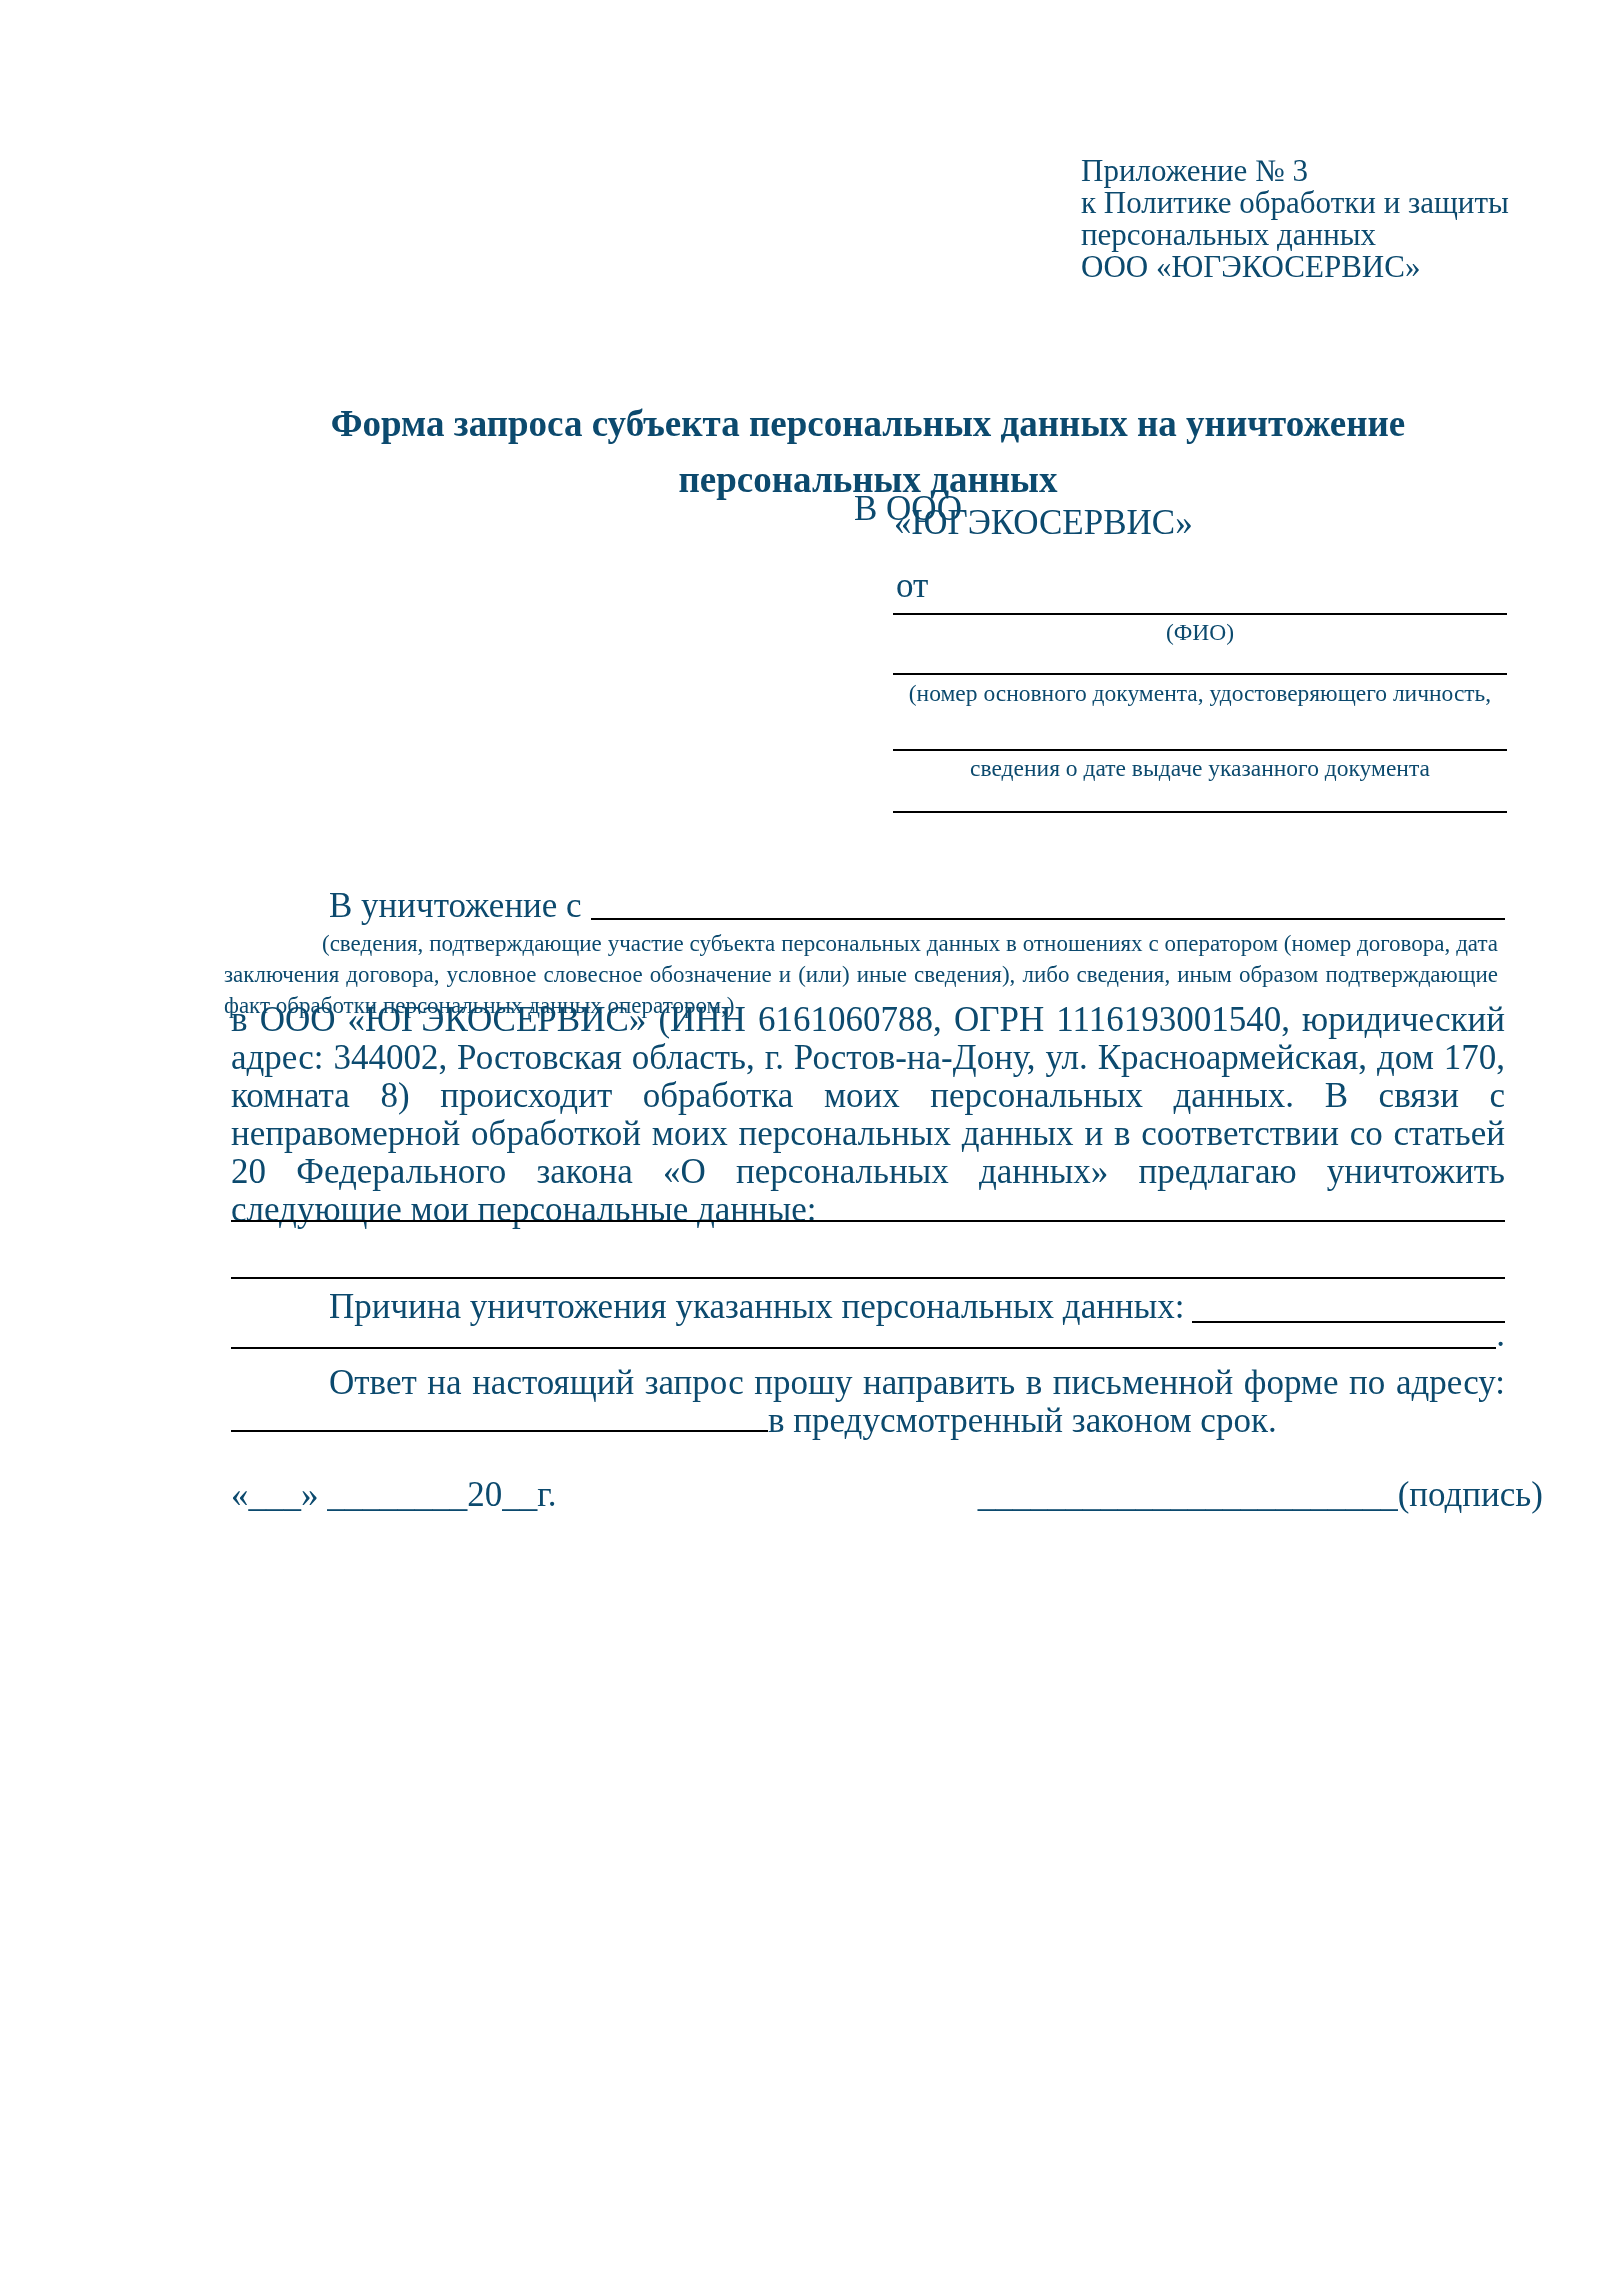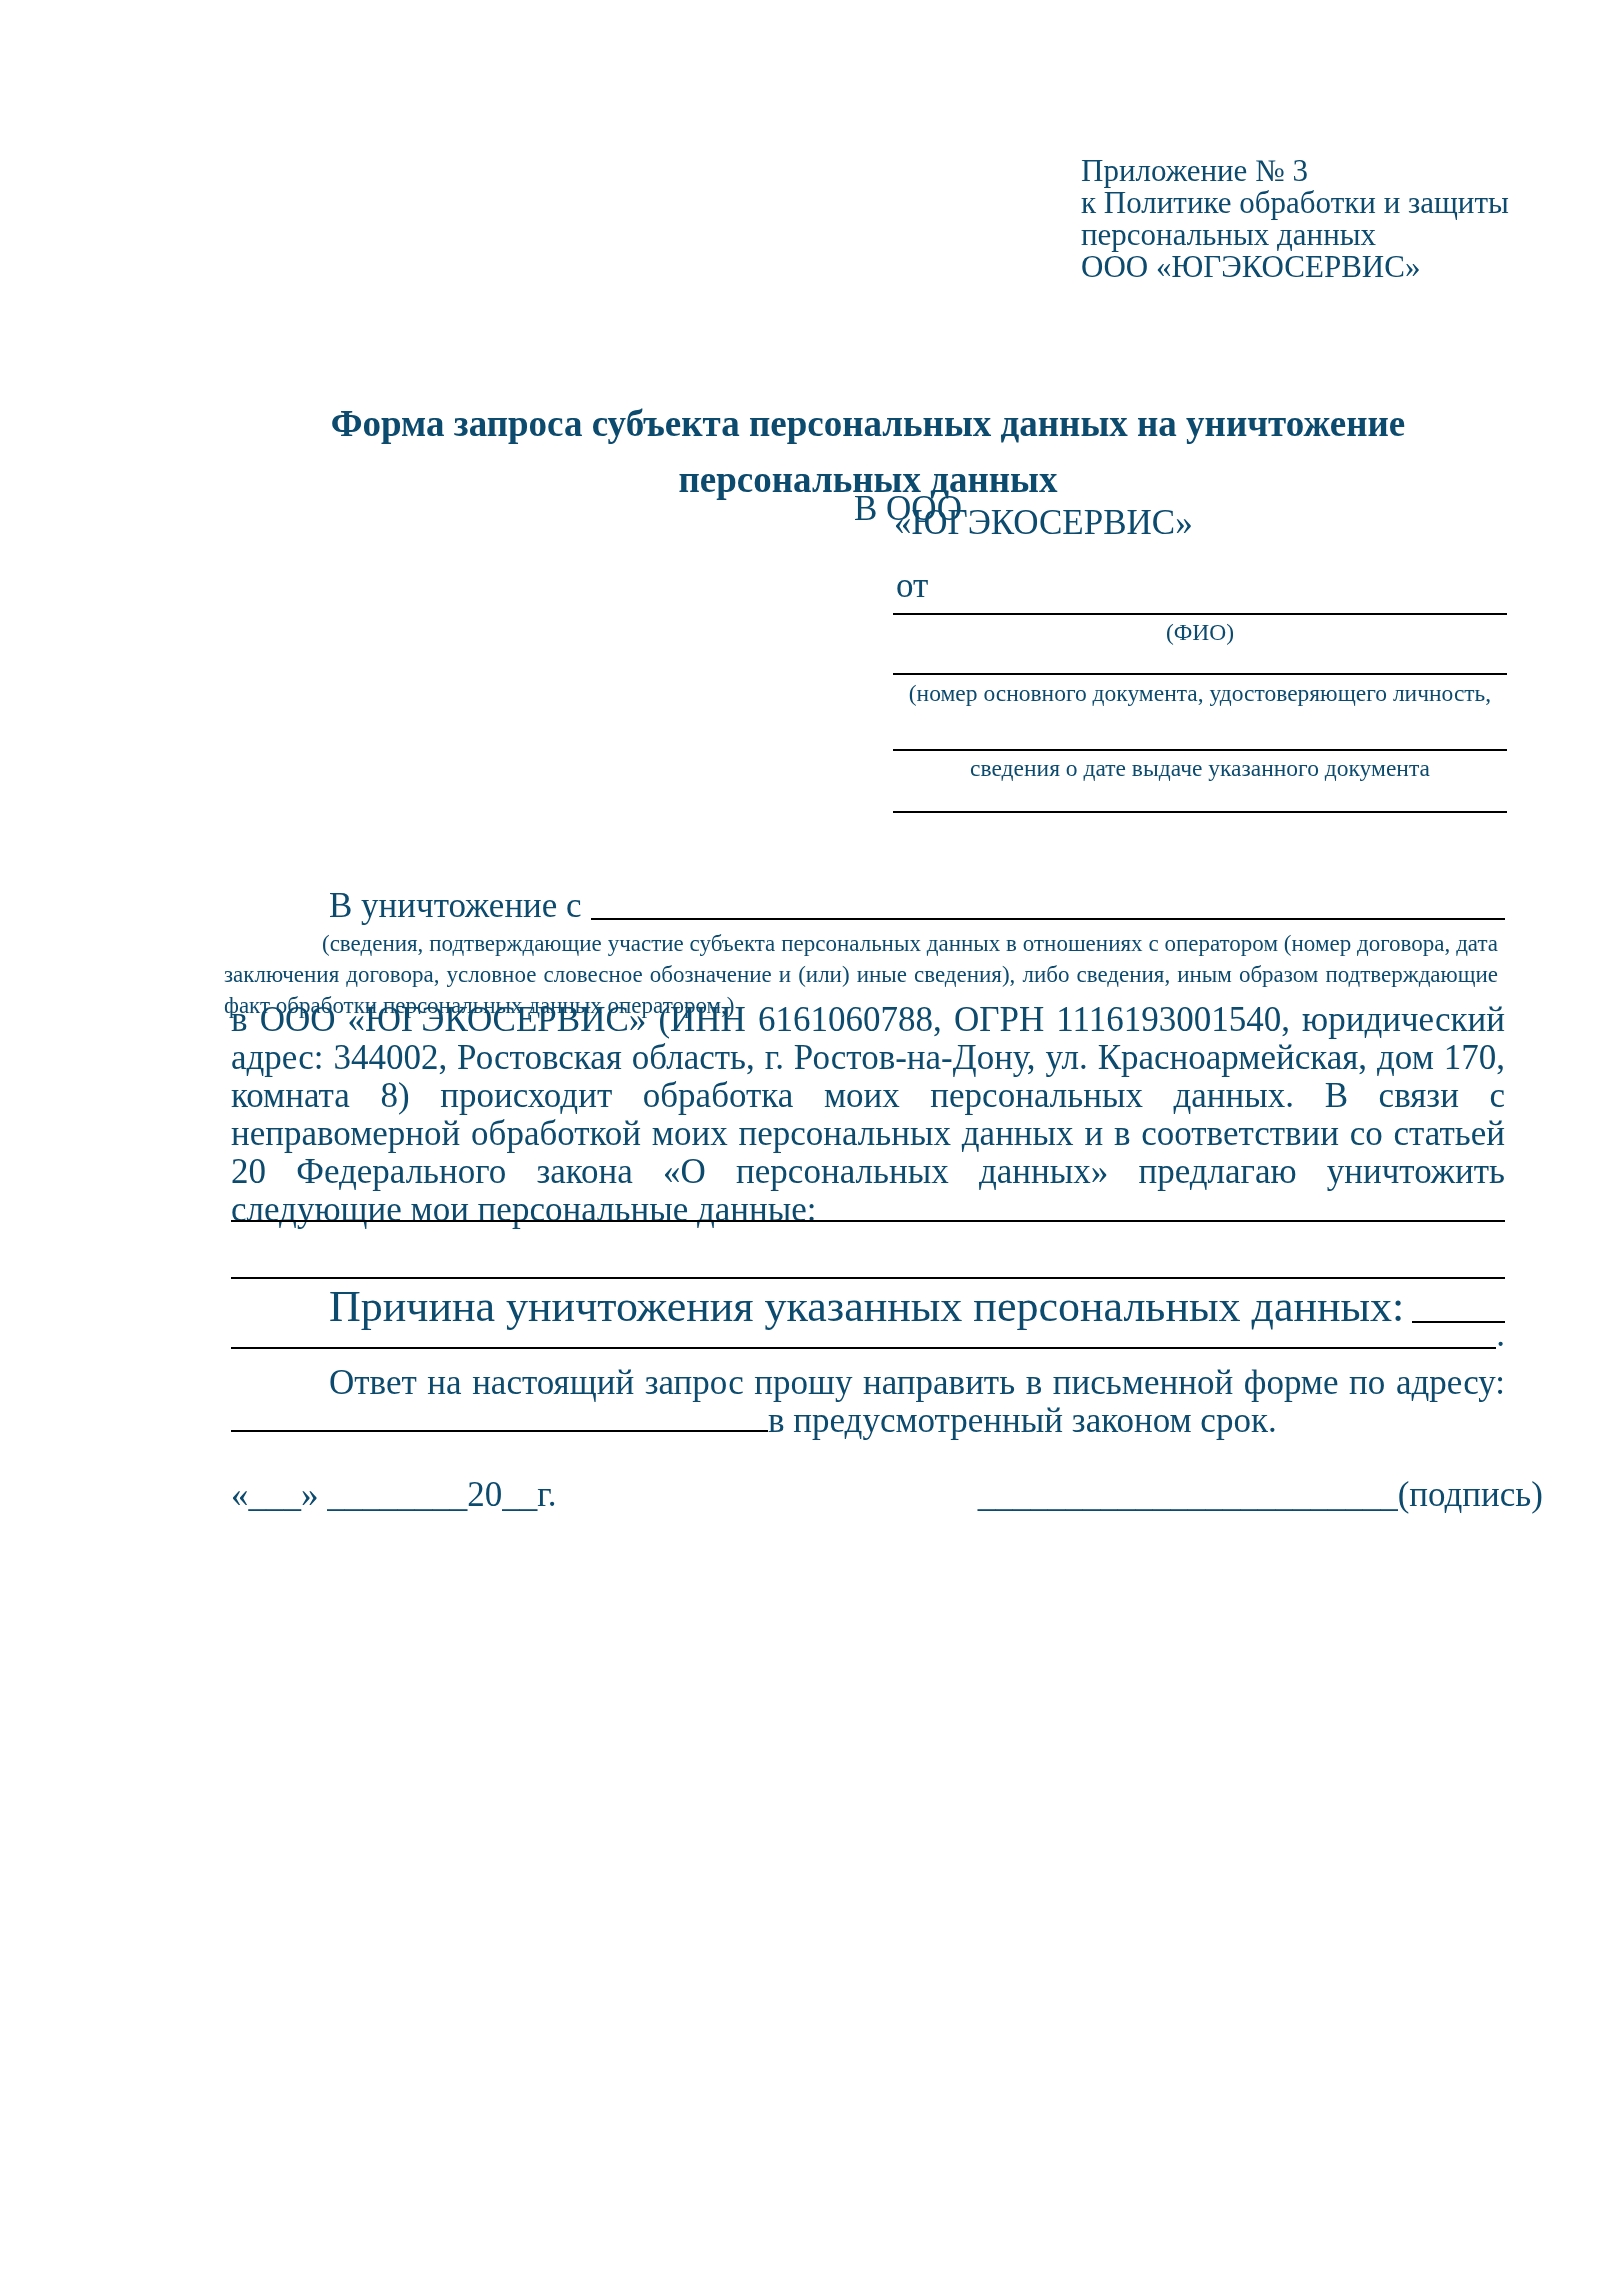--- a/index.html
+++ b/index.html
@@ -116,21 +116,21 @@
   .bl1 { top: 1189px; height: 31px; }
   .bl2 { top: 1246px; height: 31px; }
 
   
   .reason-row {
     position: absolute;
     left: 231px;
     top: 1288px;
     width: 1274px;
     display: flex;
-    font-size: 44px;
+    font-size: 35px;
     line-height: 37px;
   }
   .reason-row .lead { margin-left: 98px; white-space: nowrap; margin-right: 7.8px; }
   .reason-row .flex-blank { height: 33px; }
 
   
   .period-row {
     position: absolute;
     left: 231px;
     top: 1316px;

